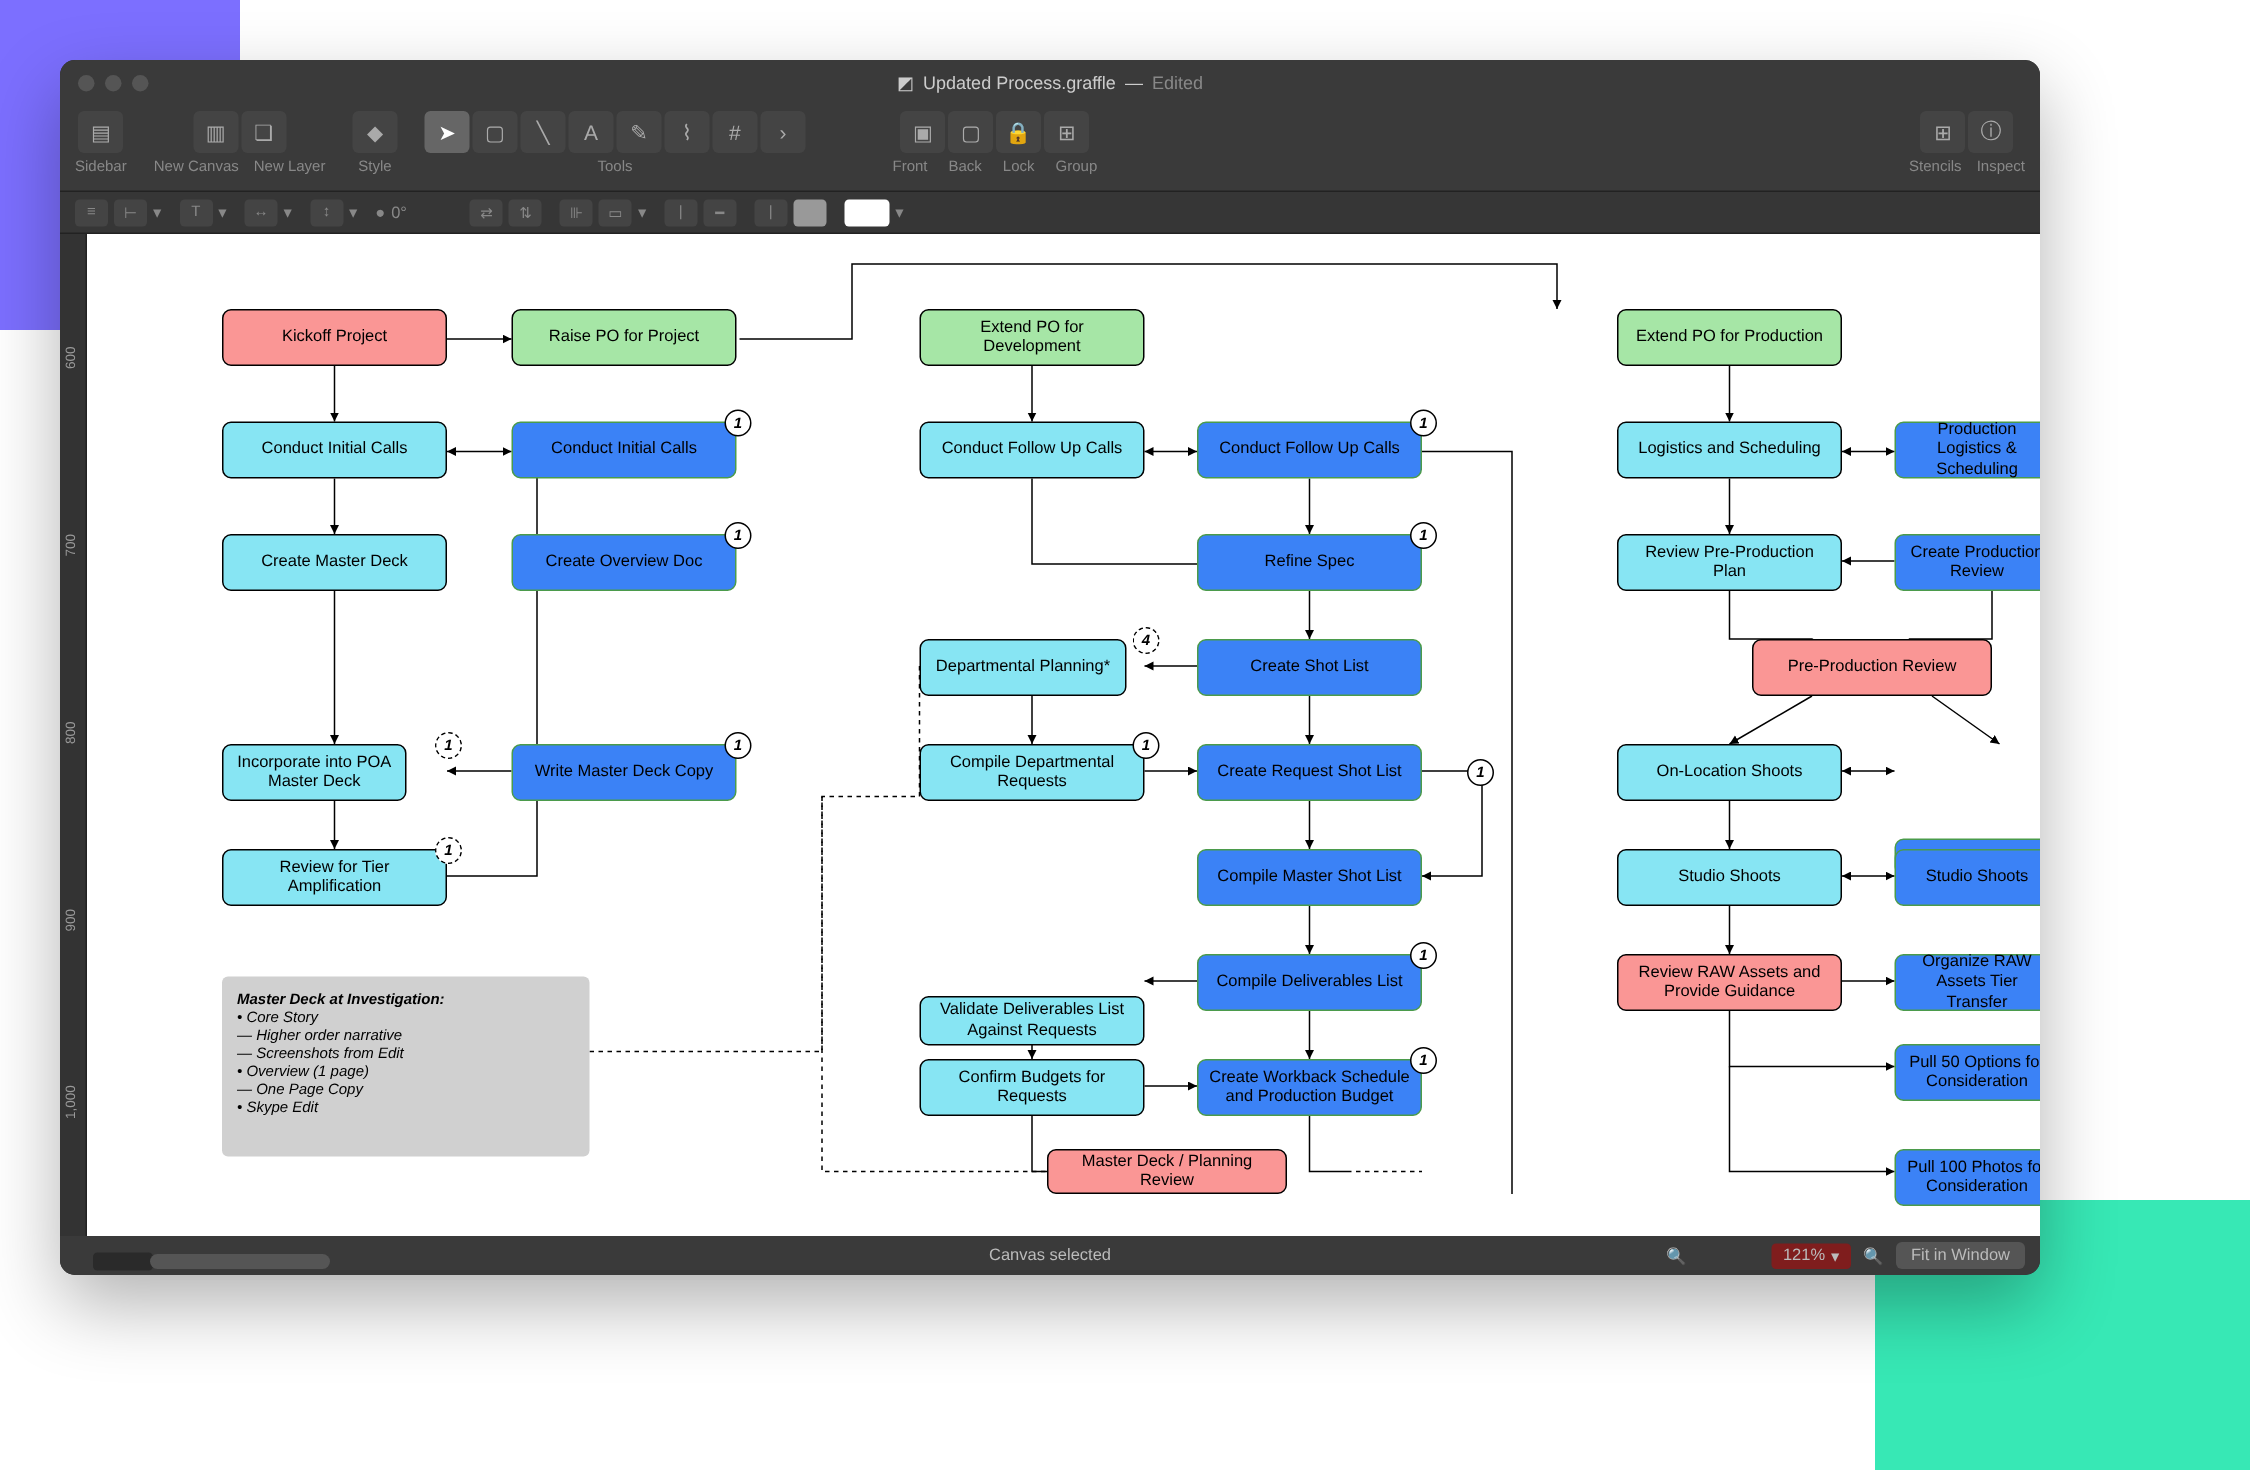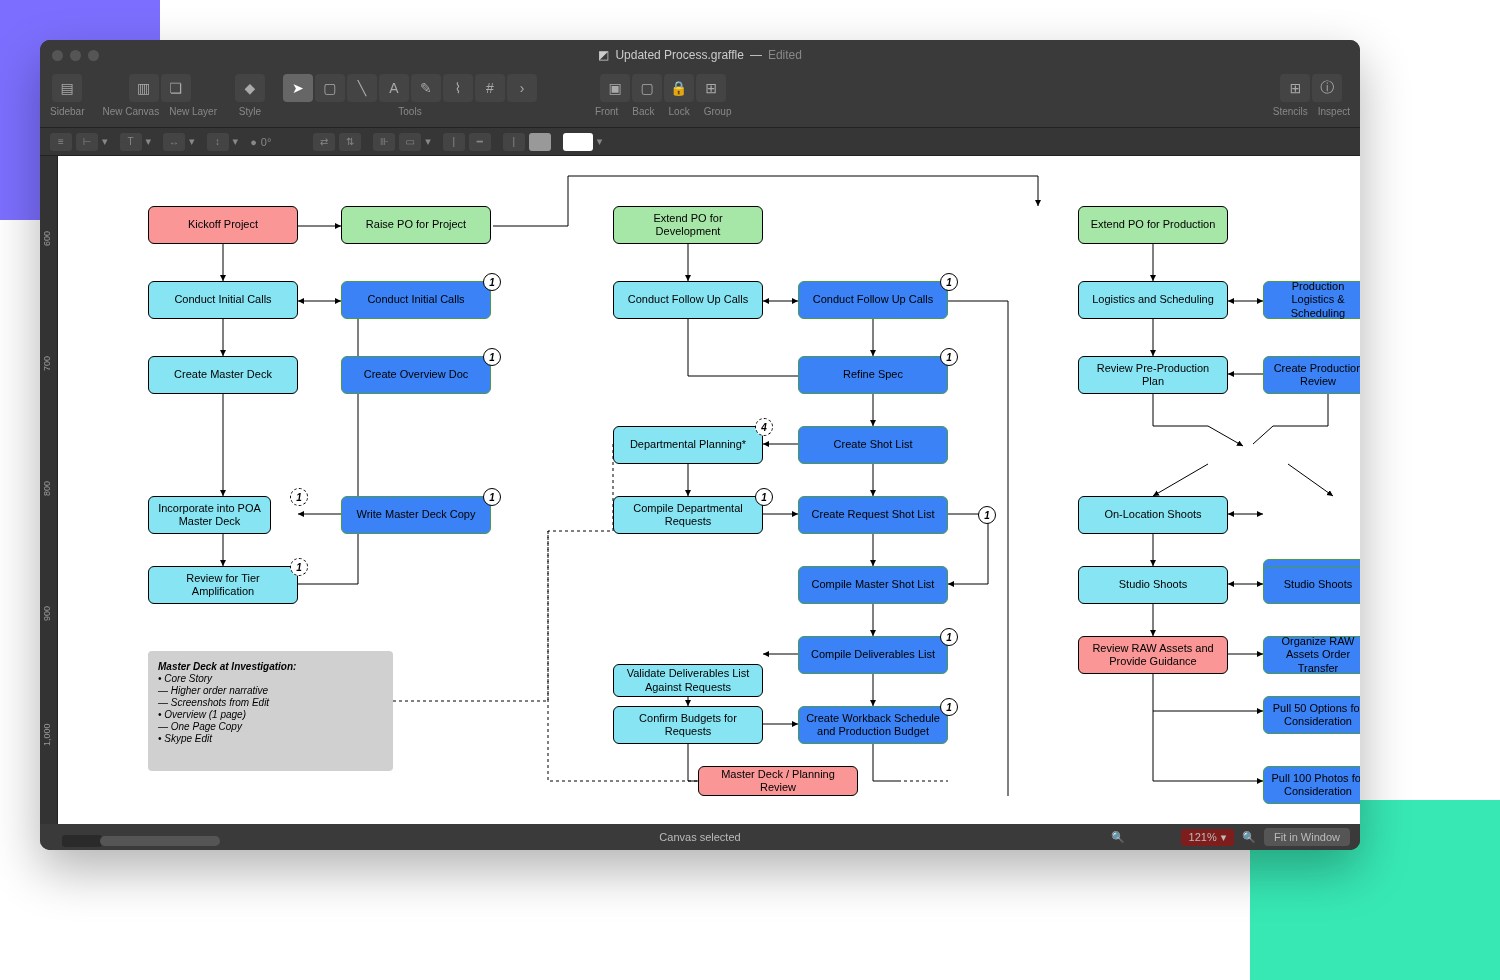--- a/index.html
+++ b/index.html
@@ -254,47 +254,48 @@
           <span>• Skype Edit</span>
         </div>
       </div>
 
       <div class="box green" style="left:555px; top:50px; width:150px; height:38px;">Extend PO for Development</div>
       <div class="box cyan" style="left:555px; top:125px; width:150px; height:38px;">Conduct Follow Up Calls</div>
       <div class="box yellow" style="left:740px; top:125px; width:150px; height:38px;">Conduct Follow Up Calls</div>
       <div class="badge" style="left:882px; top:117px;">1</div>
       <div class="box yellow" style="left:740px; top:200px; width:150px; height:38px;">Refine Spec</div>
       <div class="badge" style="left:882px; top:192px;">1</div>
-      <div class="box cyan" style="left:555px; top:270px; width:150px; height:38px;">Departmental Planning*</div>
+      <div class="box cyan" style="left:555px; top:270px; width:138px; height:38px;">Departmental Planning*</div>
       <div class="badge dashed" style="left:697px; top:262px;">4</div>
       <div class="box yellow" style="left:740px; top:270px; width:150px; height:38px;">Create Shot List</div>
       <div class="box cyan" style="left:555px; top:340px; width:150px; height:38px;">Compile Departmental Requests</div>
       <div class="badge" style="left:697px; top:332px;">1</div>
       <div class="box yellow" style="left:740px; top:340px; width:150px; height:38px;">Create Request Shot List</div>
       <div class="badge" style="left:920px; top:350px;">1</div>
       <div class="box yellow" style="left:740px; top:410px; width:150px; height:38px;">Compile Master Shot List</div>
       <div class="box cyan" style="left:555px; top:508px; width:150px; height:33px;">Validate Deliverables List Against Requests</div>
       <div class="box yellow" style="left:740px; top:480px; width:150px; height:38px;">Compile Deliverables List</div>
       <div class="badge" style="left:882px; top:472px;">1</div>
       <div class="box cyan" style="left:555px; top:550px; width:150px; height:38px;">Confirm Budgets for Requests</div>
       <div class="box yellow" style="left:740px; top:550px; width:150px; height:38px;">Create Workback Schedule and Production Budget</div>
       <div class="badge" style="left:882px; top:542px;">1</div>
       <div class="box red" style="left:640px; top:610px; width:160px; height:30px;">Master Deck / Planning Review</div>
 
       <div class="box green" style="left:1020px; top:50px; width:150px; height:38px;">Extend PO for Production</div>
       <div class="box cyan" style="left:1020px; top:125px; width:150px; height:38px;">Logistics and Scheduling</div>
       <div class="box yellow" style="left:1205px; top:125px; width:110px; height:38px;">Production Logistics &amp; Scheduling</div>
       <div class="box cyan" style="left:1020px; top:200px; width:150px; height:38px;">Review Pre-Production Plan</div>
       <div class="box yellow" style="left:1205px; top:200px; width:110px; height:38px;">Create Production Review</div>
+      <div class="box red" style="left:1110px; top:270px; width:160px; height:38px;">Pre-Production Review</div>
       <div class="box cyan" style="left:1020px; top:340px; width:150px; height:38px;">On-Location Shoots</div>
       <div class="box yellow" style="left:1205px; top:359px; width:110px; height:25px;margin-top:44px;">On-Location</div>
       <div class="box cyan" style="left:1020px; top:410px; width:150px; height:38px;">Studio Shoots</div>
       <div class="box yellow" style="left:1205px; top:410px; width:110px; height:38px;">Studio Shoots</div>
       <div class="box red" style="left:1020px; top:480px; width:150px; height:38px;">Review RAW Assets and Provide Guidance</div>
-      <div class="box yellow" style="left:1205px; top:480px; width:110px; height:38px;">Organize RAW Assets Order Transfer</div>
+      <div class="box yellow" style="left:1205px; top:480px; width:110px; height:38px;">Organize RAW Assets Tier Transfer</div>
       <div class="box yellow" style="left:1205px; top:540px; width:110px; height:38px;">Pull 50 Options for Consideration</div>
       <div class="box yellow" style="left:1205px; top:610px; width:110px; height:38px;">Pull 100 Photos for Consideration</div>
 
     </div>
   </div>
 
   <div class="statusbar">
     <div class="scroll-track"></div>
     <div class="scroll-thumb"></div>
     <div class="center">Canvas selected</div>

